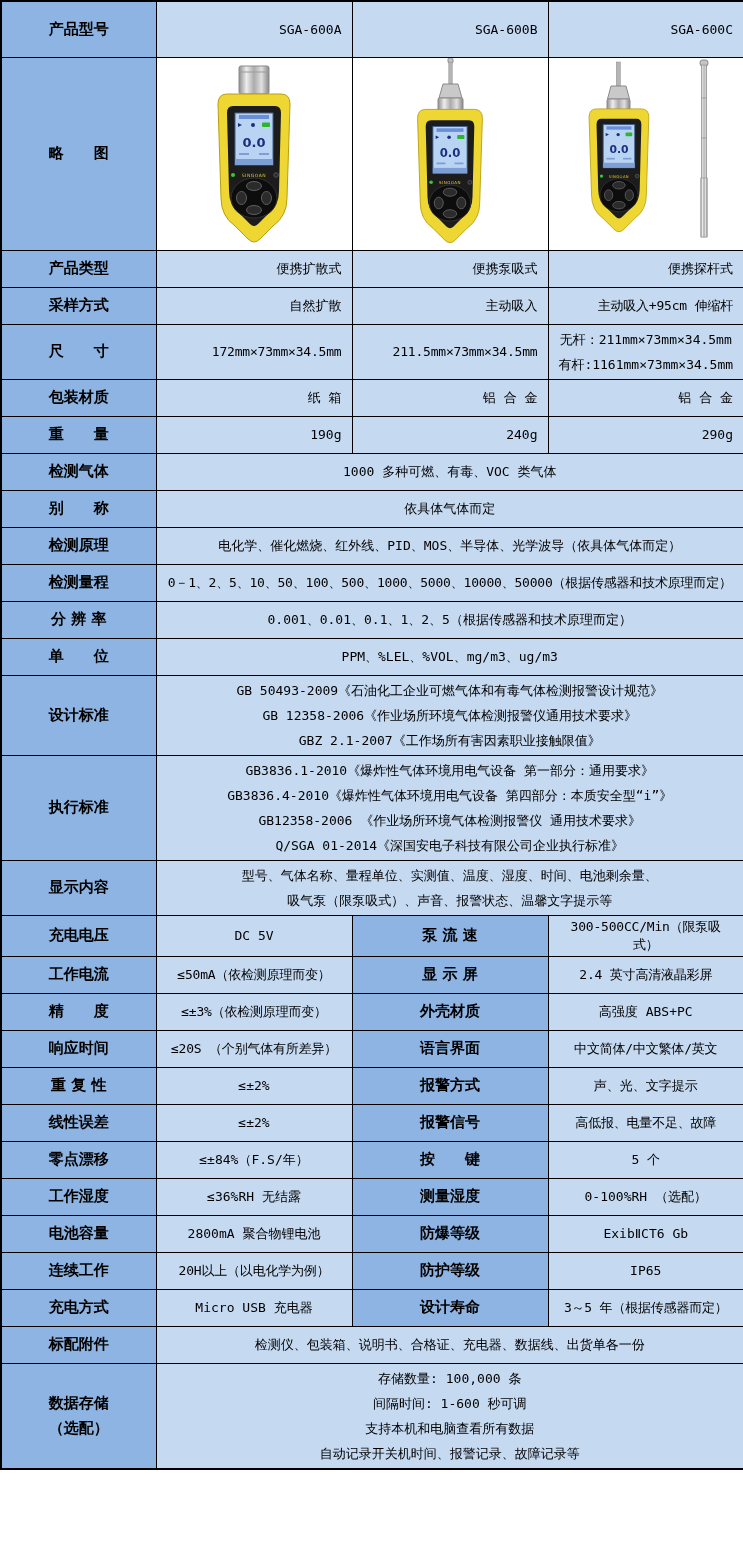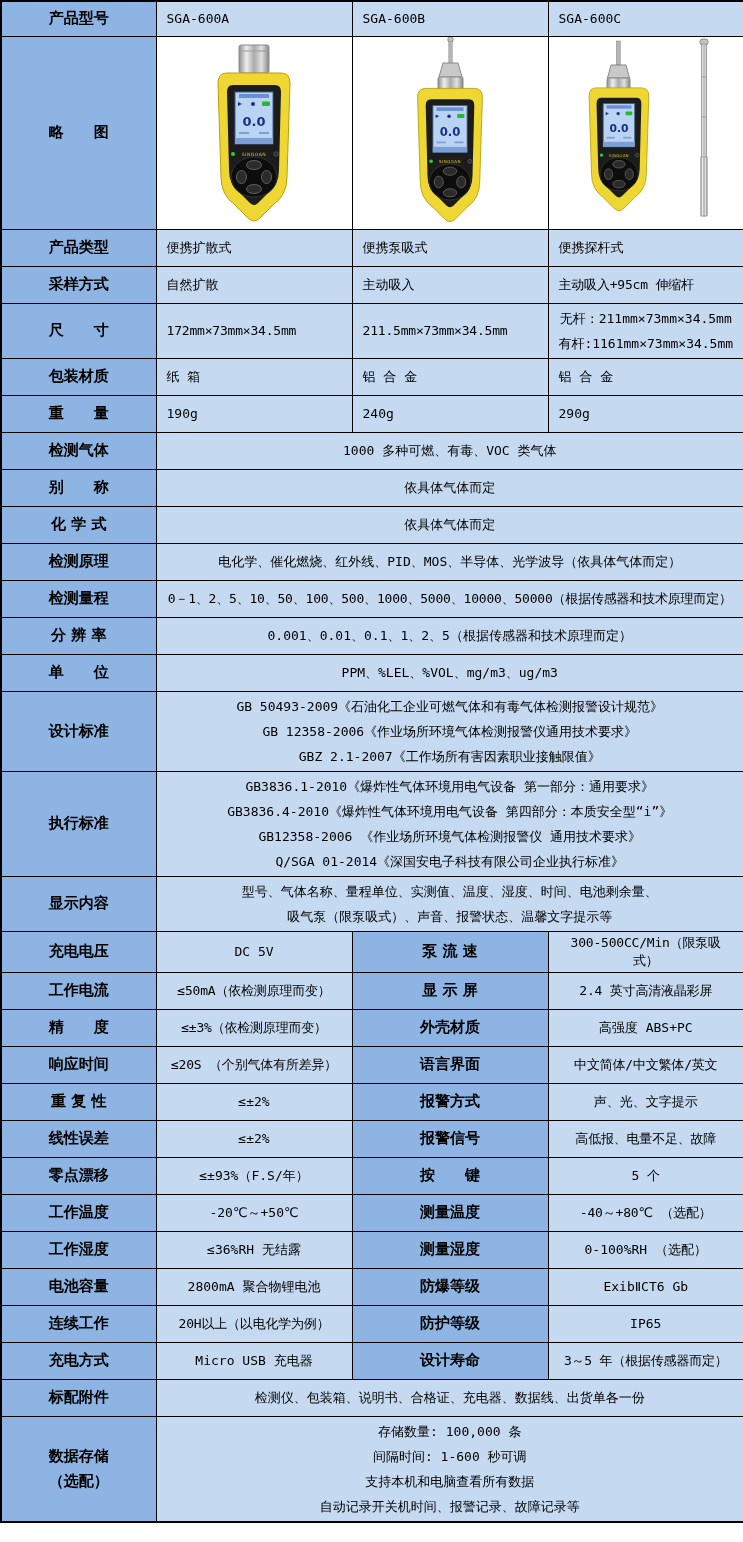--- a/index.html
+++ b/index.html
@@ -1,27 +1,27 @@
 <!DOCTYPE html>
 <html><head>
 <meta charset="utf-8">
 <style>
   html,body{margin:0;padding:0;background:#fff;}
   body{width:743px;font-family:"DejaVu Sans",sans-serif;color:#000;}
   table.spec{border-collapse:collapse;width:743px;table-layout:fixed;border:2px solid #000;}
   td{border:1px solid #000;padding:2px 10px;overflow:hidden;box-sizing:border-box;}
   td.lbl{background:#8DB4E2;font-weight:bold;text-align:center;font-size:15px;padding:2px 4px;}
   td.val{background:#C5D9F1;font-size:13px;font-family:"DejaVu Sans Mono","DejaVu Sans",monospace;}
-  td.center{text-align:left;}
+  td.center{text-align:right;}
   td.left{text-align:center;}
   td.img-cell{background:#fff;padding:0;text-align:center;vertical-align:middle;}
   .pre{white-space:pre-line;line-height:25px;}
   .dims{font-size:12px;line-height:25px;white-space:pre-line;padding:2px 6px;}
   .tight{font-size:12px;letter-spacing:-0.2px;}
-  tr.h47{height:35px;} tr.h190{height:190px;} tr.h37{height:37px;} tr.h54{height:54px;}
+  tr.h47{height:56px;} tr.h190{height:190px;} tr.h37{height:37px;} tr.h54{height:54px;}
   tr.h77{height:77px;} tr.h102{height:102px;} tr.h48{height:48px;} tr.h99{height:99px;}
   svg text{font-family:"DejaVu Sans",sans-serif;}
 </style>
 </head>
 <body>
 
 <table class="spec">
   <colgroup>
     <col style="width:155px">
       <col style="width:196px">
@@ -208,24 +208,20 @@
 
   <tr class="h37">
     <td class="lbl">检测气体</td>
     <td class="val left" colspan="3">1000 多种可燃、有毒、VOC 类气体</td>
   </tr>
   <tr class="h37">
     <td class="lbl">别　　称</td>
     <td class="val left" colspan="3">依具体气体而定</td>
   </tr>
   <tr class="h37">
-    <td class="lbl">化 学 式</td>
-    <td class="val left" colspan="3">依具体气体而定</td>
-  </tr>
-  <tr class="h37">
     <td class="lbl">检测原理</td>
     <td class="val left" colspan="3">电化学、催化燃烧、红外线、PID、MOS、半导体、光学波导（依具体气体而定）</td>
   </tr>
   <tr class="h37">
     <td class="lbl">检测量程</td>
     <td class="val left tight" colspan="3">0－1、2、5、10、50、100、500、1000、5000、10000、50000（根据传感器和技术原理而定）</td>
   </tr>
   <tr class="h37">
     <td class="lbl">分 辨 率</td>
     <td class="val left" colspan="3">0.001、0.01、0.1、1、2、5（根据传感器和技术原理而定）</td>
@@ -284,29 +280,23 @@
     <td class="val left">声、光、文字提示</td>
   </tr>
   <tr class="h37">
     <td class="lbl">线性误差</td>
     <td class="val left">≤±2%</td>
     <td class="lbl">报警信号</td>
     <td class="val left tight">高低报、电量不足、故障</td>
   </tr>
   <tr class="h37">
     <td class="lbl">零点漂移</td>
-    <td class="val left">≤±93%（F.S/年）</td>
+    <td class="val left">≤±84%（F.S/年）</td>
     <td class="lbl">按　　键</td>
     <td class="val left">5 个</td>
-  </tr>
-  <tr class="h37">
-    <td class="lbl">工作温度</td>
-    <td class="val left">-20℃～+50℃</td>
-    <td class="lbl">测量温度</td>
-    <td class="val left tight">-40～+80℃ （选配）</td>
   </tr>
   <tr class="h37">
     <td class="lbl">工作湿度</td>
     <td class="val left">≤36%RH 无结露</td>
     <td class="lbl">测量湿度</td>
     <td class="val left">0-100%RH （选配）</td>
   </tr>
   <tr class="h37">
     <td class="lbl">电池容量</td>
     <td class="val left">2800mA 聚合物锂电池</td>

